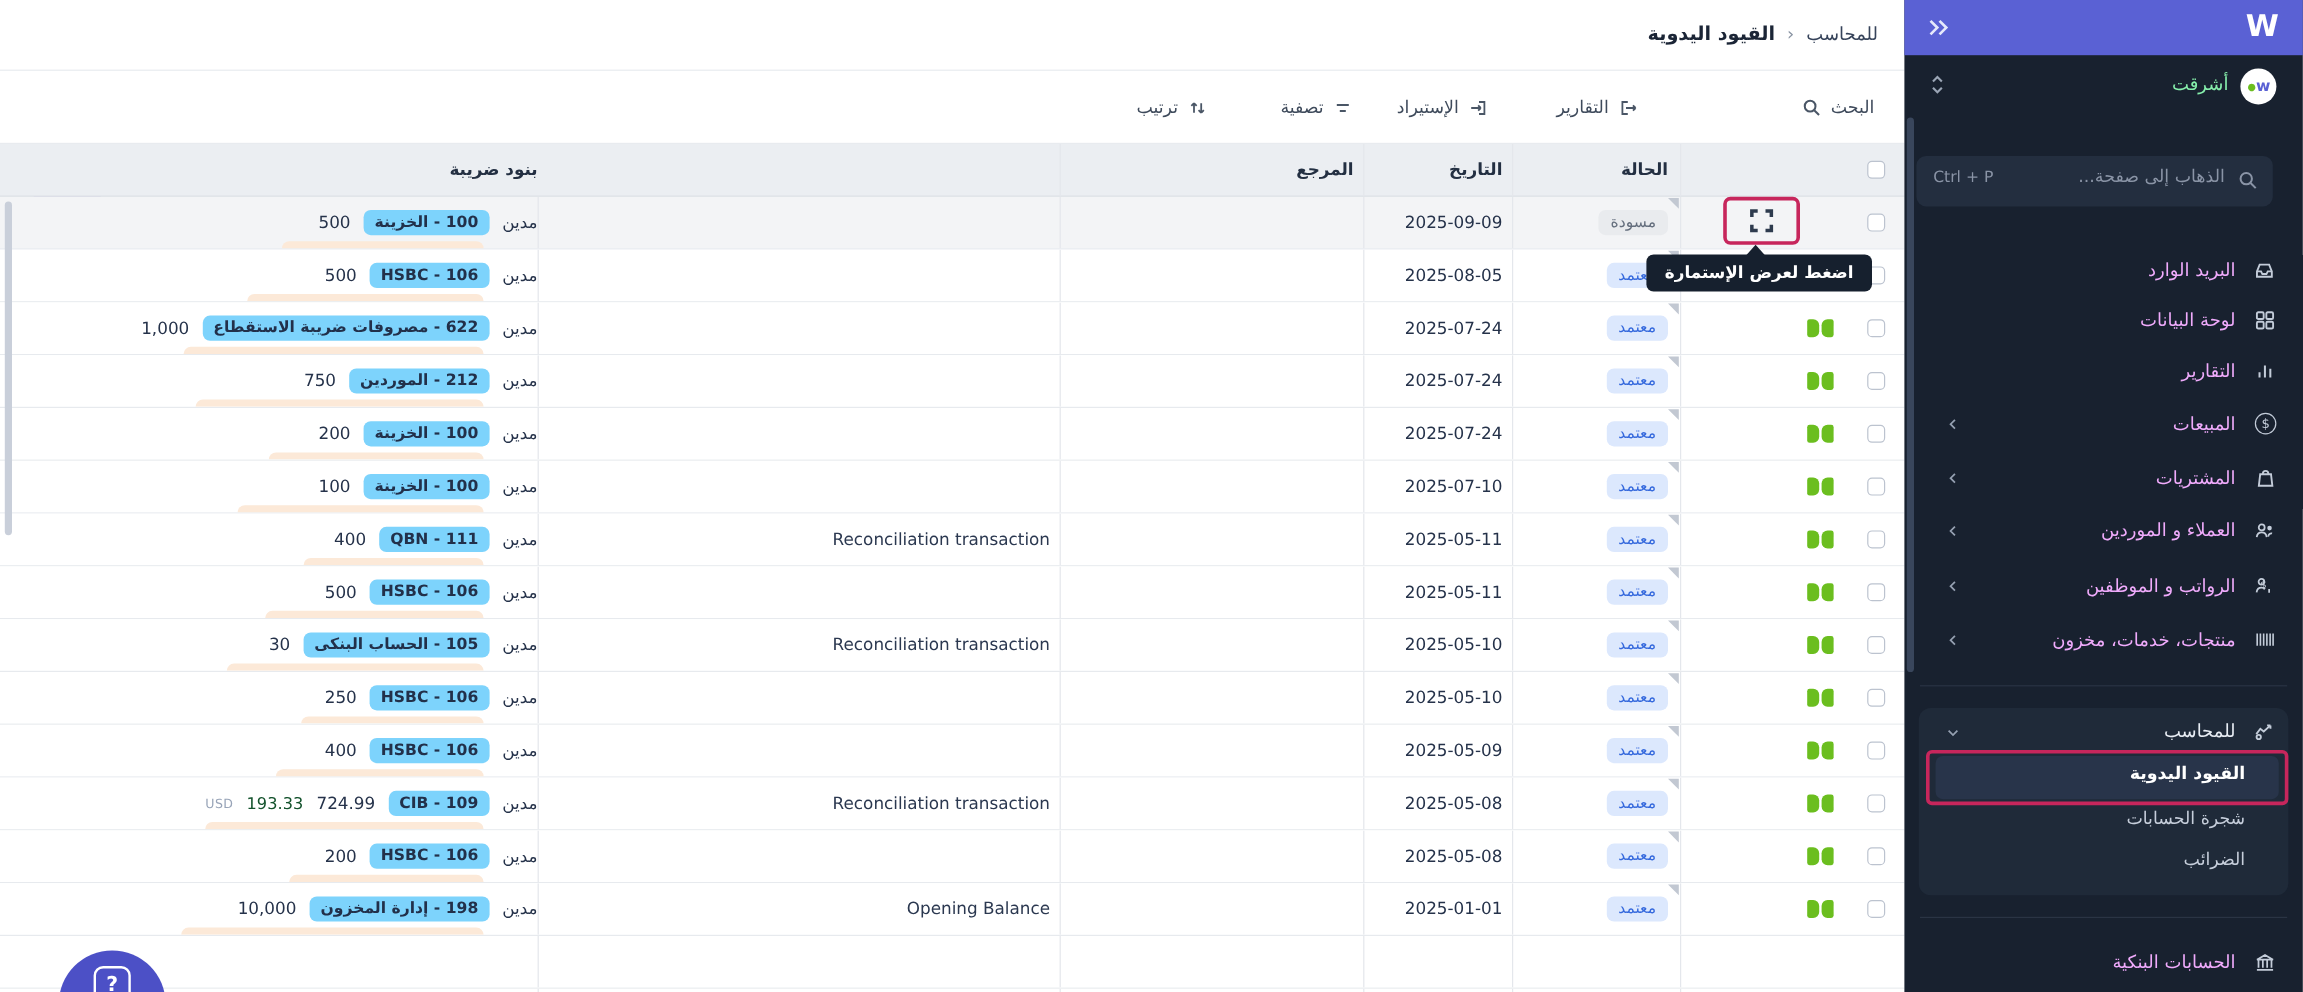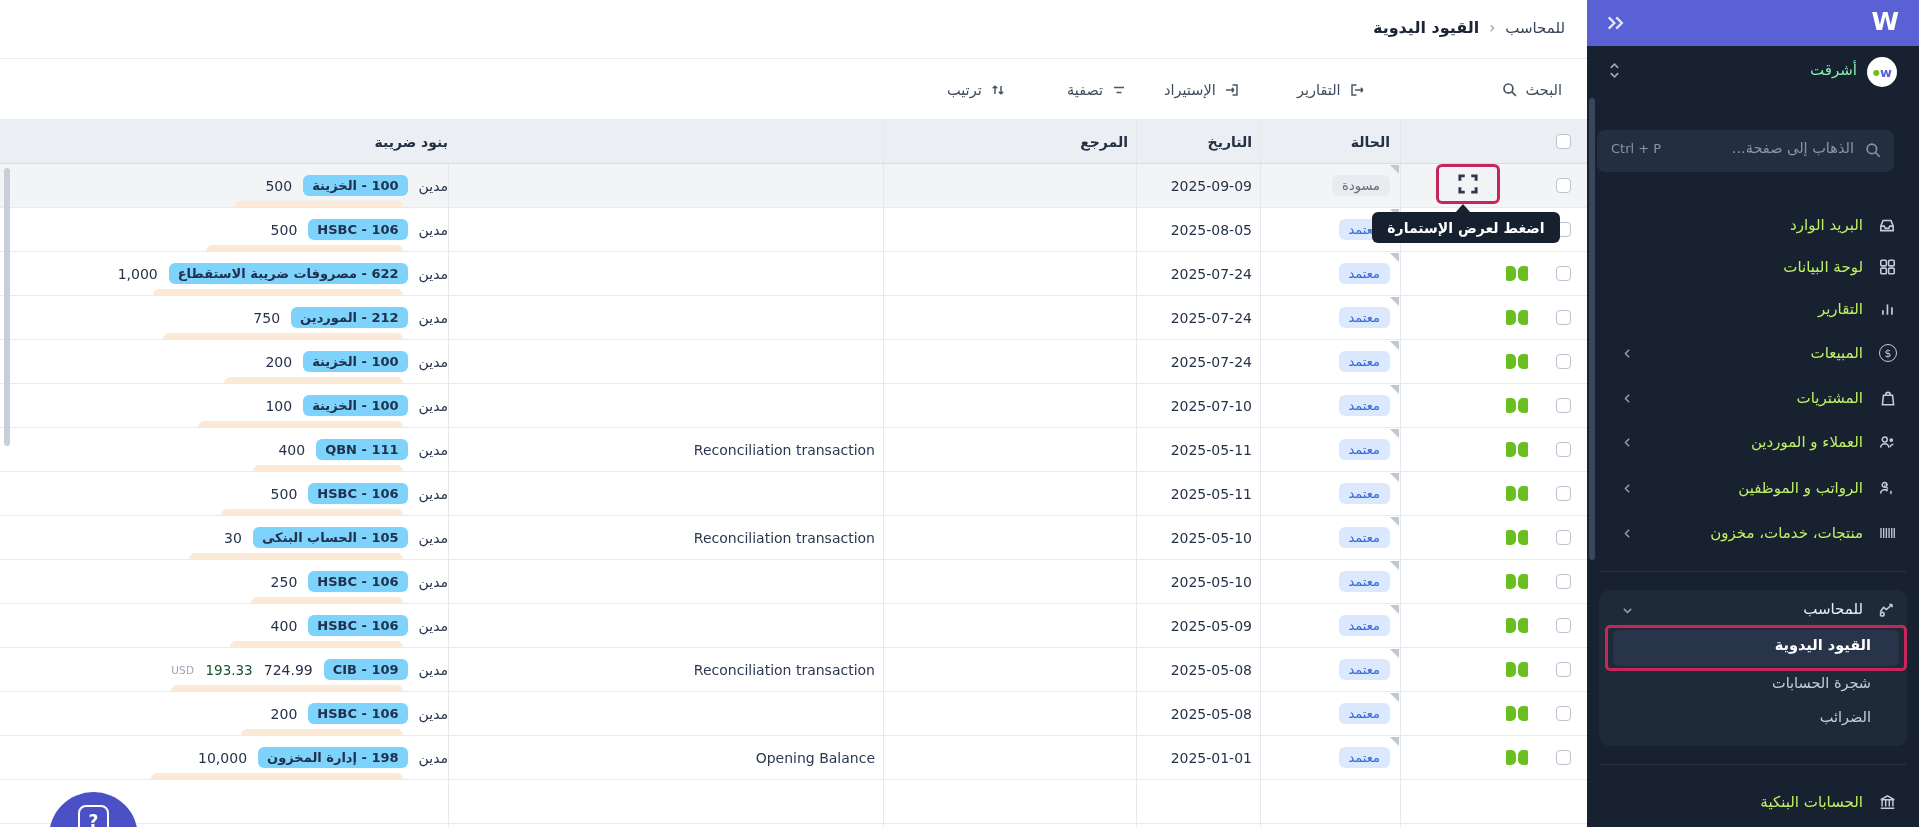--- a/index.html
+++ b/index.html
@@ -106,21 +106,21 @@
   .updown { position:absolute; left:20px; top:15px; cursor:pointer; }
 
   #side-search { position:absolute; left:10px; top:130px; width:297px; height:42px;
                  background:#232e3f; border-radius:8px; cursor:pointer; }
   #side-search .mag { position:absolute; right:12px; top:11px; }
   #side-search .ph { position:absolute; right:40px; top:10px; font-size:14.5px; color:#8a94a6;margin-left:24px; }
   #side-search .kbd { position:absolute; left:14px; top:11px; font-size:13px; color:#8a94a6; direction:ltr; }
 
   .nav-item { position:absolute; left:0; width:332px; height:36px; cursor:pointer; }
   .nav-item .nicon { position:absolute; right:22px; top:8px; width:20px; color:#c3ccd9; }
-  .nav-item .nlabel { position:absolute; right:56px; top:8px; font-size:15px; color:#bef264; white-space:nowrap; }
+  .nav-item .nlabel { position:absolute; right:56px; top:8px; font-size:15px; color:#f0abfc; white-space:nowrap; }
   .nav-item .nchev { position:absolute; left:34px; top:11px; color:#95a0b1; }
   .sdollar { width:18px; height:18px; border:1.4px solid #c3ccd9; border-radius:50%;
              font-size:11px; display:flex; align-items:center; justify-content:center; color:#c3ccd9; }
 
   #acct-panel { position:absolute; left:12px; top:590px; width:308px; height:156px;
                 background:#1f2a39; border-radius:10px; }
   #acct-head { position:absolute; left:0; top:2px; width:308px; height:36px; cursor:pointer; }
   #acct-head .nicon { position:absolute; right:10px; top:8px; width:20px; color:#c3ccd9; }
   #acct-head .nlabel { position:absolute; right:44px; top:8px; font-size:15px; color:#e8edf4; }
   #acct-head .nchev { position:absolute; left:22px; top:12px; color:#95a0b1; }

